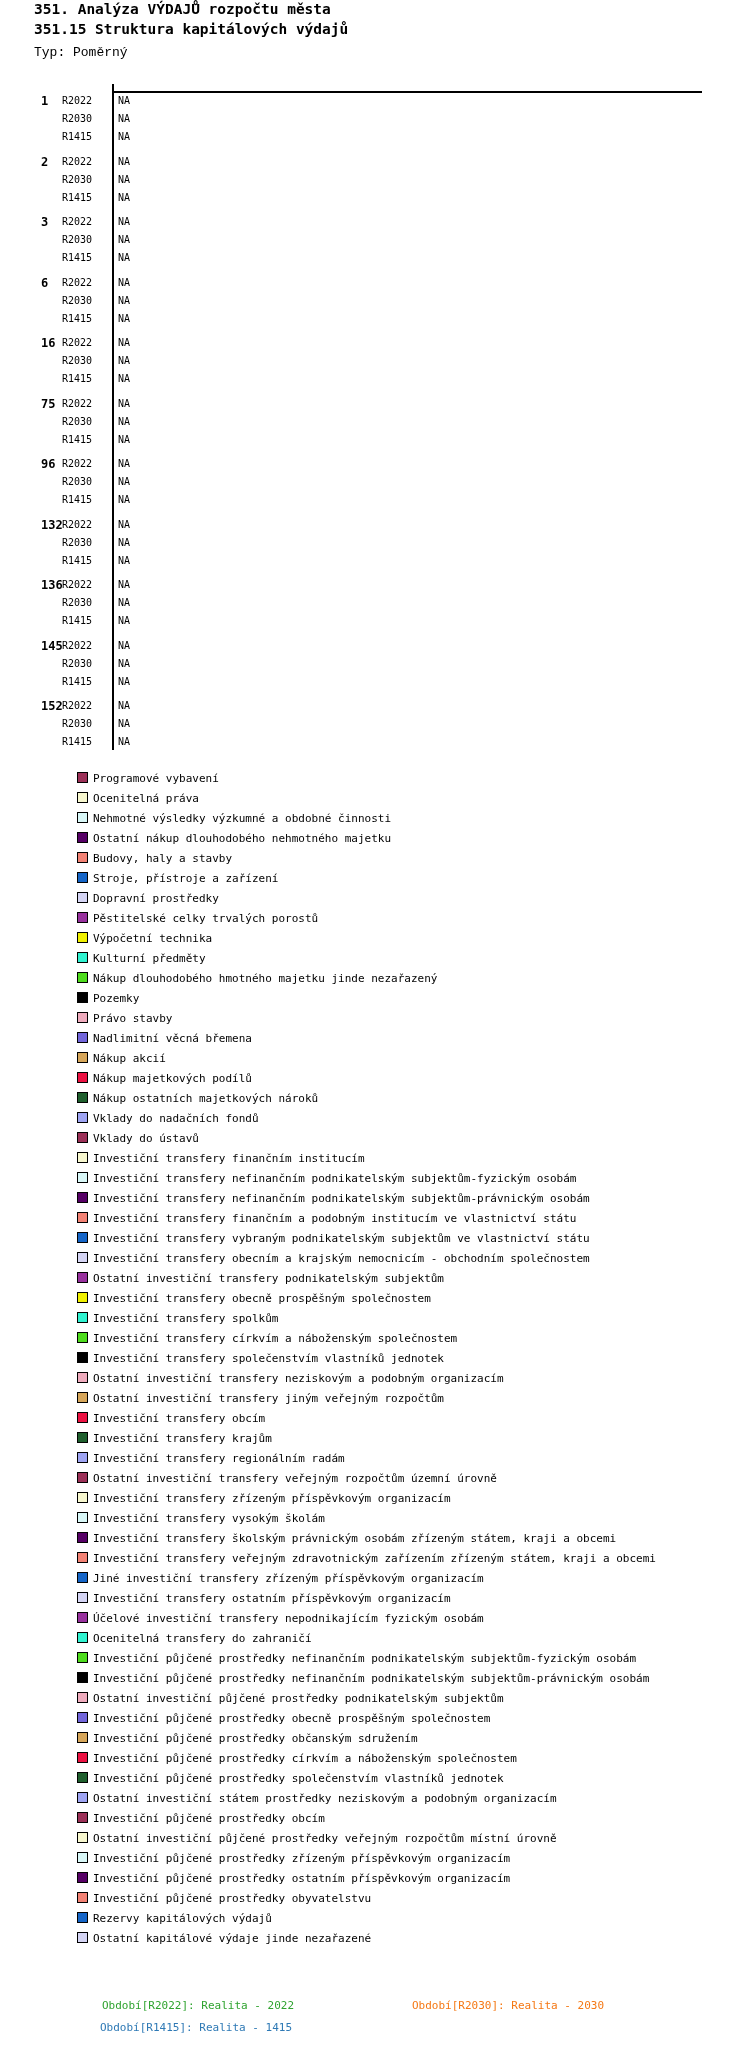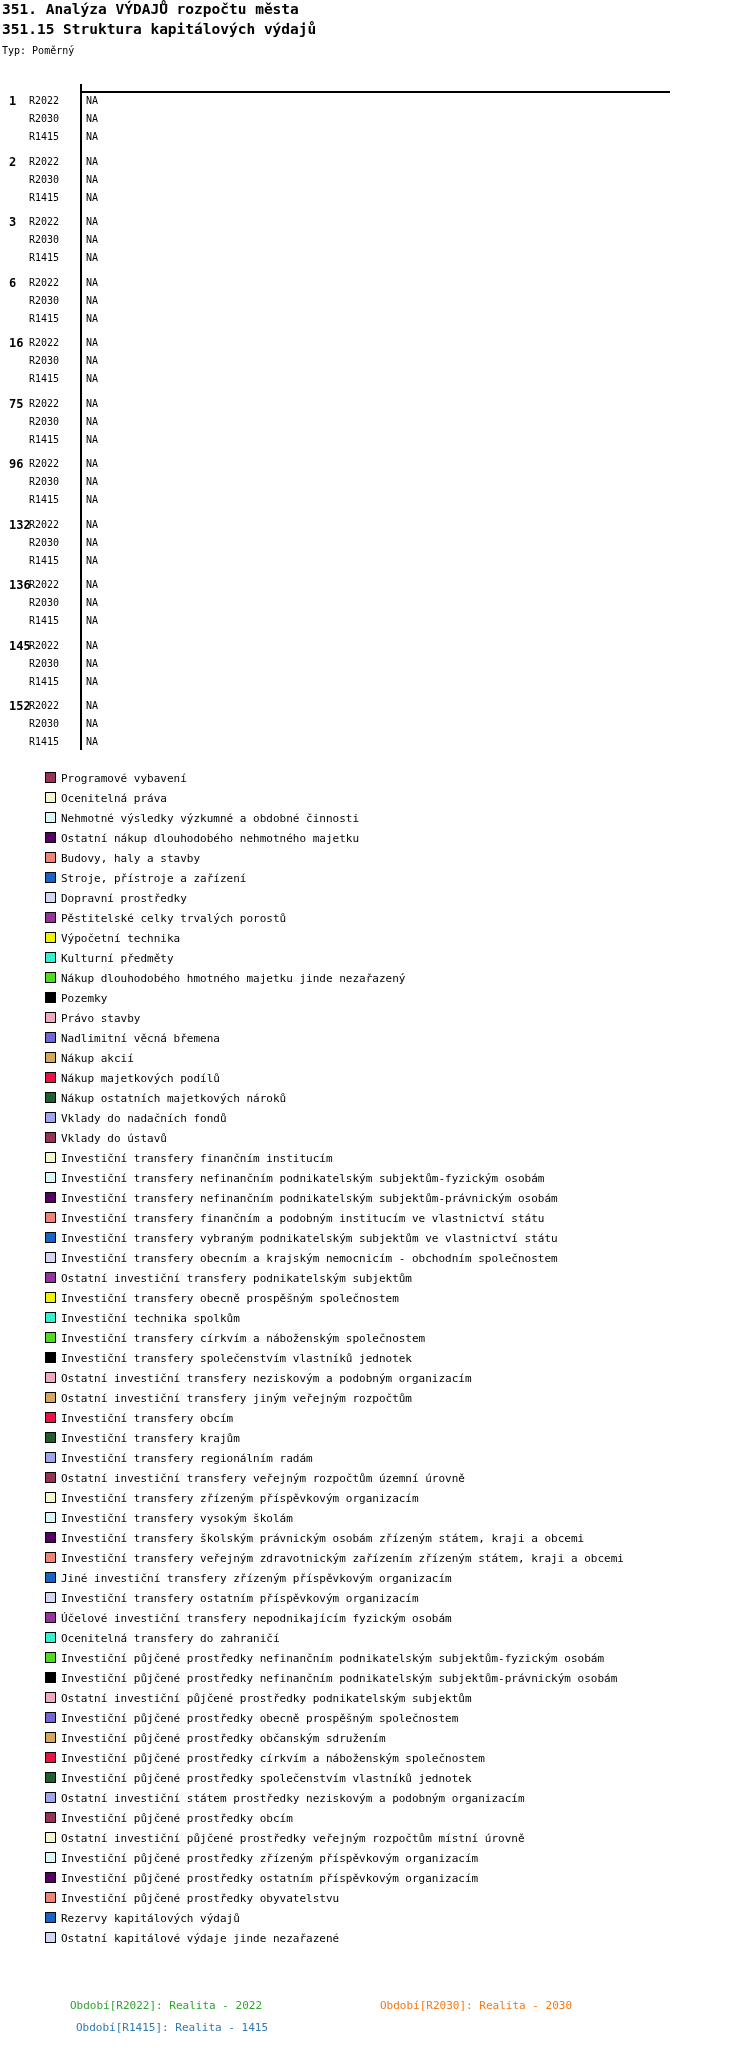--- a/index.html
+++ b/index.html
@@ -1,37 +1,37 @@
 <!DOCTYPE html>
 <html><head>
 <meta charset="utf-8">
 <style>
   html,body{margin:0;padding:0;background:#fff;}
   .page{position:relative;width:670px;height:2062px;background:#ffffff;overflow:hidden;
-        font-family:"DejaVu Sans Mono", monospace;color:#000;}
+        font-family:"DejaVu Sans Mono", monospace;color:#000;margin-left:32px;}
   .abs{position:absolute;}
   .title1{left:2px;top:1px;font-size:14.5px;font-weight:bold;white-space:nowrap;}
   .title2{left:2px;top:21px;font-size:14.5px;font-weight:bold;white-space:nowrap;}
-  .typ{left:2px;top:45px;font-size:10px;white-space:nowrap;}
+  .typ{left:2px;top:45px;font-size:13px;white-space:nowrap;font-family:Liberation Mono, monospace;}
   .axis-v{left:80px;top:84px;width:2px;height:666px;background:#000;}
   .axis-h{left:80px;top:91px;width:607px;height:2px;background:#000;}
   .groups{left:0;top:92px;width:750px;height:670px;}
   .group{position:absolute;left:0;width:750px;height:54px;}
   .gnum{position:absolute;left:9px;top:0;height:18px;line-height:18px;font-size:12px;font-weight:bold;}
   .row{position:absolute;left:0;width:750px;height:18px;line-height:18px;}
-  .plabel{position:absolute;left:20px;top:0;width:48px;text-align:center;font-size:10px;line-height:18px;}
+  .plabel{position:absolute;left:30px;top:0;width:48px;text-align:left;font-size:10px;line-height:18px;}
   .naval{position:absolute;left:86px;top:0;font-size:10px;line-height:18px;}
   .legend{left:45px;top:769px;width:700px;}
   .litem{height:20px;line-height:20px;white-space:nowrap;font-size:11px;}
   .swatch{display:inline-block;width:9px;height:9px;border:1px solid #000;margin-right:5px;
           vertical-align:-1px;background:#fff;}
   .footer-item{position:absolute;font-size:11px;line-height:14px;white-space:nowrap;}
   .f0{left:70px;top:1999px;}
   .f1{left:380px;top:1999px;}
-  .f2{left:76px;top:2021px;text-align:center;}
+  .f2{left:68px;top:2021px;text-align:center;}
 </style>
 </head>
 <body>
 
 <div class="page">
   <div class="abs title1">351. Analýza VÝDAJŮ rozpočtu města</div>
   <div class="abs title2">351.15 Struktura kapitálových výdajů</div>
   <div class="abs typ">Typ: Poměrný</div>
 
   <div class="abs axis-v"></div>
@@ -226,21 +226,21 @@
       <div class="litem"><span class="swatch" style="background: rgb(158, 164, 242);"></span><span>Vklady do nadačních fondů</span></div>
       <div class="litem"><span class="swatch" style="background: rgb(156, 49, 88);"></span><span>Vklady do ústavů</span></div>
       <div class="litem"><span class="swatch" style="background: rgb(247, 247, 206);"></span><span>Investiční transfery finančním institucím</span></div>
       <div class="litem"><span class="swatch" style="background: rgb(216, 247, 247);"></span><span>Investiční transfery nefinančním podnikatelským subjektům-fyzickým osobám</span></div>
       <div class="litem"><span class="swatch" style="background: rgb(87, 0, 102);"></span><span>Investiční transfery nefinančním podnikatelským subjektům-právnickým osobám</span></div>
       <div class="litem"><span class="swatch" style="background: rgb(242, 130, 116);"></span><span>Investiční transfery finančním a podobným institucím ve vlastnictví státu</span></div>
       <div class="litem"><span class="swatch" style="background: rgb(22, 102, 200);"></span><span>Investiční transfery vybraným podnikatelským subjektům ve vlastnictví státu</span></div>
       <div class="litem"><span class="swatch" style="background: rgb(212, 212, 244);"></span><span>Investiční transfery obecním a krajským nemocnicím - obchodním společnostem</span></div>
       <div class="litem"><span class="swatch" style="background: rgb(153, 50, 158);"></span><span>Ostatní investiční transfery podnikatelským subjektům</span></div>
       <div class="litem"><span class="swatch" style="background: rgb(240, 240, 0);"></span><span>Investiční transfery obecně prospěšným společnostem</span></div>
-      <div class="litem"><span class="swatch" style="background: rgb(48, 242, 208);"></span><span>Investiční technika spolkům</span></div>
+      <div class="litem"><span class="swatch" style="background: rgb(48, 242, 208);"></span><span>Investiční transfery spolkům</span></div>
       <div class="litem"><span class="swatch" style="background: rgb(78, 220, 30);"></span><span>Investiční transfery církvím a náboženským společnostem</span></div>
       <div class="litem"><span class="swatch" style="background: rgb(0, 0, 0);"></span><span>Investiční transfery společenstvím vlastníků jednotek</span></div>
       <div class="litem"><span class="swatch" style="background: rgb(238, 170, 188);"></span><span>Ostatní investiční transfery neziskovým a podobným organizacím</span></div>
       <div class="litem"><span class="swatch" style="background: rgb(214, 166, 90);"></span><span>Ostatní investiční transfery jiným veřejným rozpočtům</span></div>
       <div class="litem"><span class="swatch" style="background: rgb(236, 18, 66);"></span><span>Investiční transfery obcím</span></div>
       <div class="litem"><span class="swatch" style="background: rgb(32, 96, 46);"></span><span>Investiční transfery krajům</span></div>
       <div class="litem"><span class="swatch" style="background: rgb(158, 164, 242);"></span><span>Investiční transfery regionálním radám</span></div>
       <div class="litem"><span class="swatch" style="background: rgb(156, 49, 88);"></span><span>Ostatní investiční transfery veřejným rozpočtům územní úrovně</span></div>
       <div class="litem"><span class="swatch" style="background: rgb(247, 247, 206);"></span><span>Investiční transfery zřízeným příspěvkovým organizacím</span></div>
       <div class="litem"><span class="swatch" style="background: rgb(216, 247, 247);"></span><span>Investiční transfery vysokým školám</span></div>

